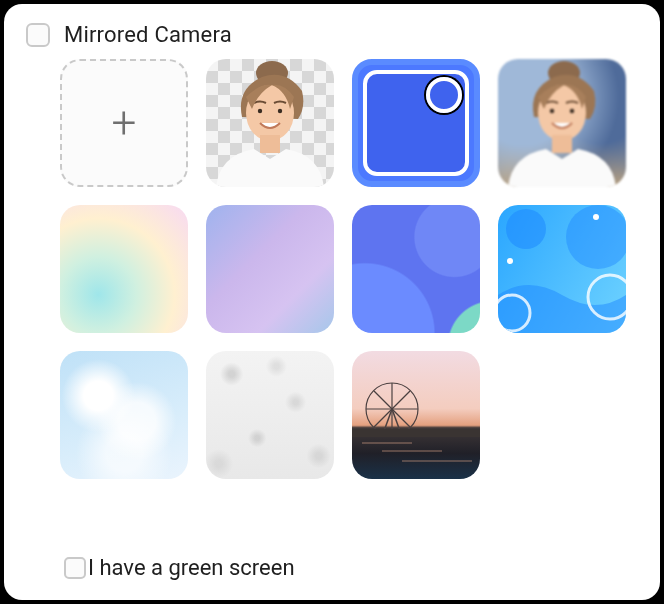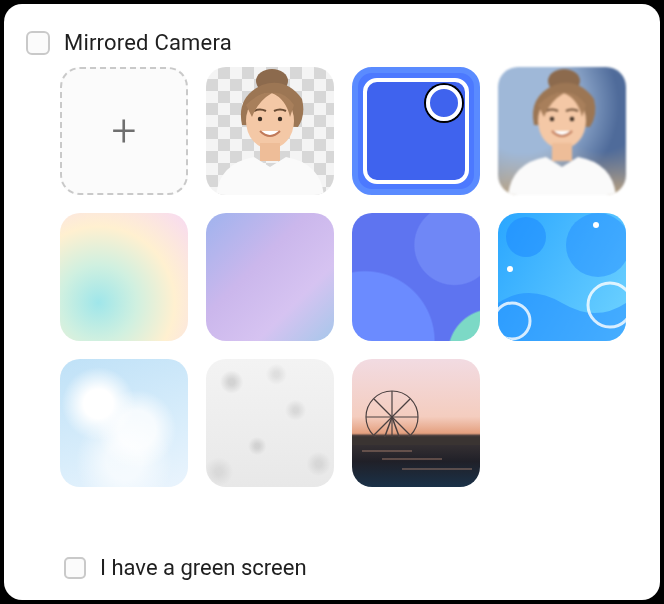--- a/index.html
+++ b/index.html
@@ -7,21 +7,21 @@
       font-family: -apple-system, BlinkMacSystemFont, "Segoe UI", Roboto, Arial, sans-serif;
       background:#000;
       width:664px; height:604px;
       display:flex; align-items:flex-start; justify-content:flex-start;
     }
     .panel {
       margin:4px;
       width:656px; height:596px;
       background:#fff;
       border-radius:18px;
-      padding:26px 22px 20px 22px;
+      padding:18px 22px 20px 22px;
       position:relative;
       box-shadow: 0 0 0 1px rgba(0,0,0,0.06);
     }
 
     .row {
       display:flex; align-items:center;
       gap:14px;
       margin-bottom:12px;
     }
     .row .label {
@@ -106,21 +106,21 @@
       box-shadow:0 0 0 2px #000;
     }
 
     
     .person-svg { position:absolute; inset:0; width:100%; height:100%; }
 
     
     .bottom-row {
       position:absolute;
       left:60px; bottom:20px;
-      display:flex; align-items:center; gap:14px;
+      display:flex; align-items:center; gap:2px;
     }
     .bottom-row .label { font-size:22px; color:#1f1f1f; }
     .checkbox.small { width:22px; height:22px; border-radius:5px; }
 
     
     .bg-gradient-pastel { background: radial-gradient(circle at 30% 70%, #9fe6ea 0%, #d0f0e0 30%, #fff0d0 60%, #f7d9f3 100%); }
     .bg-gradient-lilac  { background: linear-gradient(135deg,#9fb3ee 0%,#cbb7ec 40%,#d6c3f1 70%,#a6c7ea 100%); }
     .bg-wave-blue {
       background:#5e74f0;
       background-image:

